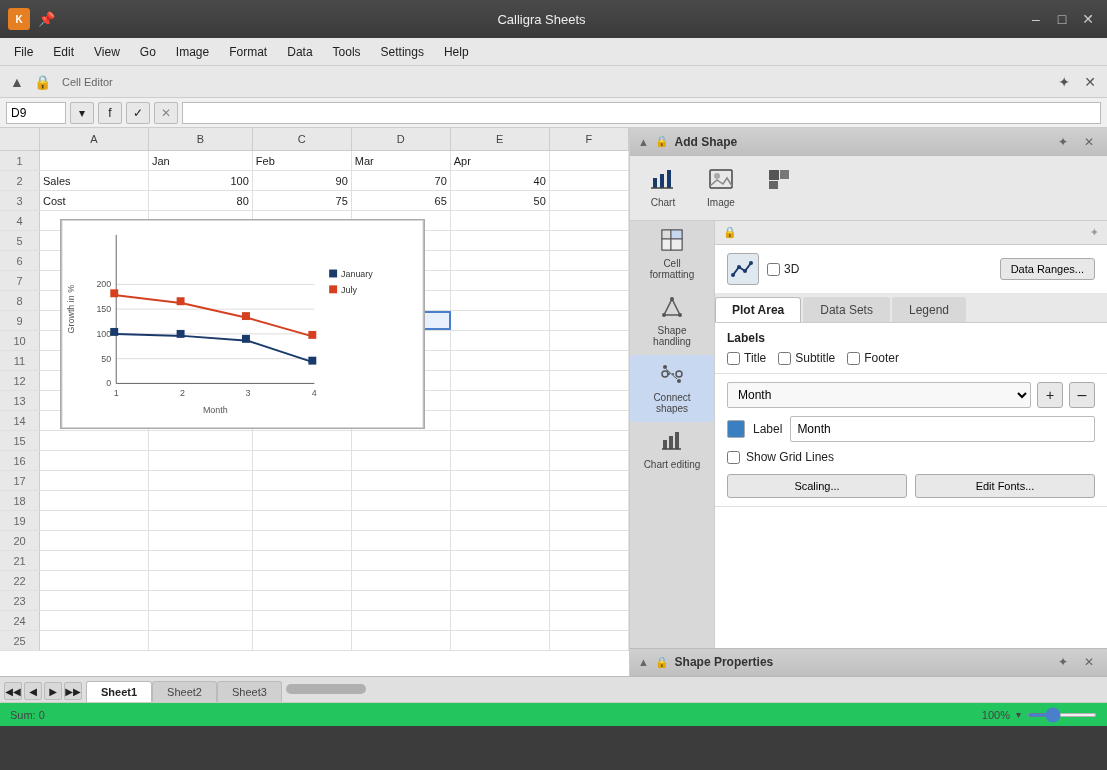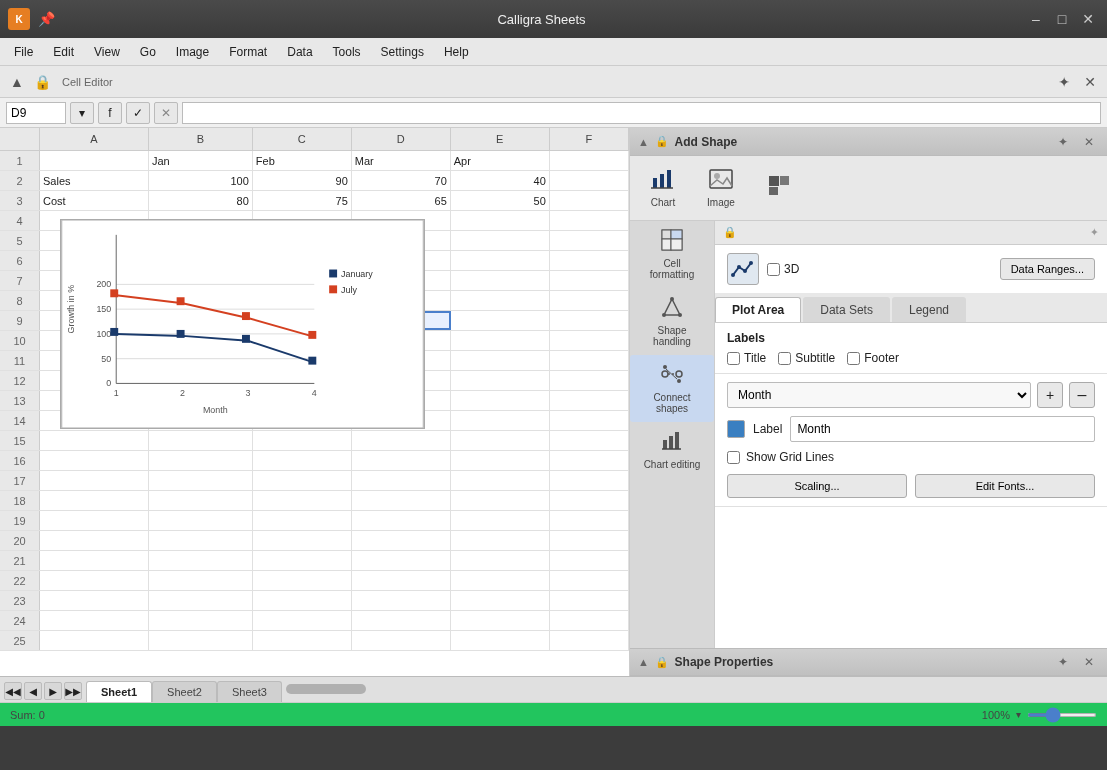--- a/index.html
+++ b/index.html
@@ -90,21 +90,21 @@
       height: 28px;
       display: flex;
       align-items: center;
       padding: 0 8px;
       border-bottom: 1px solid #bbb;
       gap: 6px;
     }
     #add-shape-header span { font-size: 12px; font-weight: bold; color: #333; flex: 1; }
     .panel-header-btn { width: 20px; height: 20px; display: flex; align-items: center; justify-content: center; cursor: pointer; font-size: 12px; color: #666; border-radius: 2px; }
 
-    #shape-toolbar { display: flex; gap: 8px; padding: 8px; background: #e8e8e8; border-bottom: 1px solid #ccc; align-items: center; }
+    #shape-toolbar { display: flex; gap: 8px; padding: 8px; background: #e8e8e8; border-bottom: 1px solid #ccc; }
     .shape-tool { display: flex; flex-direction: column; align-items: center; cursor: pointer; padding: 4px 8px; border-radius: 3px; min-width: 50px; }
     .shape-tool .icon { font-size: 20px; margin-bottom: 2px; }
     .shape-tool .label { font-size: 10px; color: #444; }
     .tool-item { display: flex; flex-direction: column; align-items: center; cursor: pointer; padding: 8px 10px; border-radius: 3px; min-width: 70px; }
     .tool-item.active { background: #c8d8f0; }
     .tool-item .icon { font-size: 18px; margin-bottom: 2px; color: #444; }
     .tool-item .label { font-size: 10px; color: #444; text-align: center; }
 
     #properties-panel { flex: 1; background: white; padding: 0; overflow-y: auto; }
     .prop-section { padding: 8px 12px; border-bottom: 1px solid #e0e0e0; }

